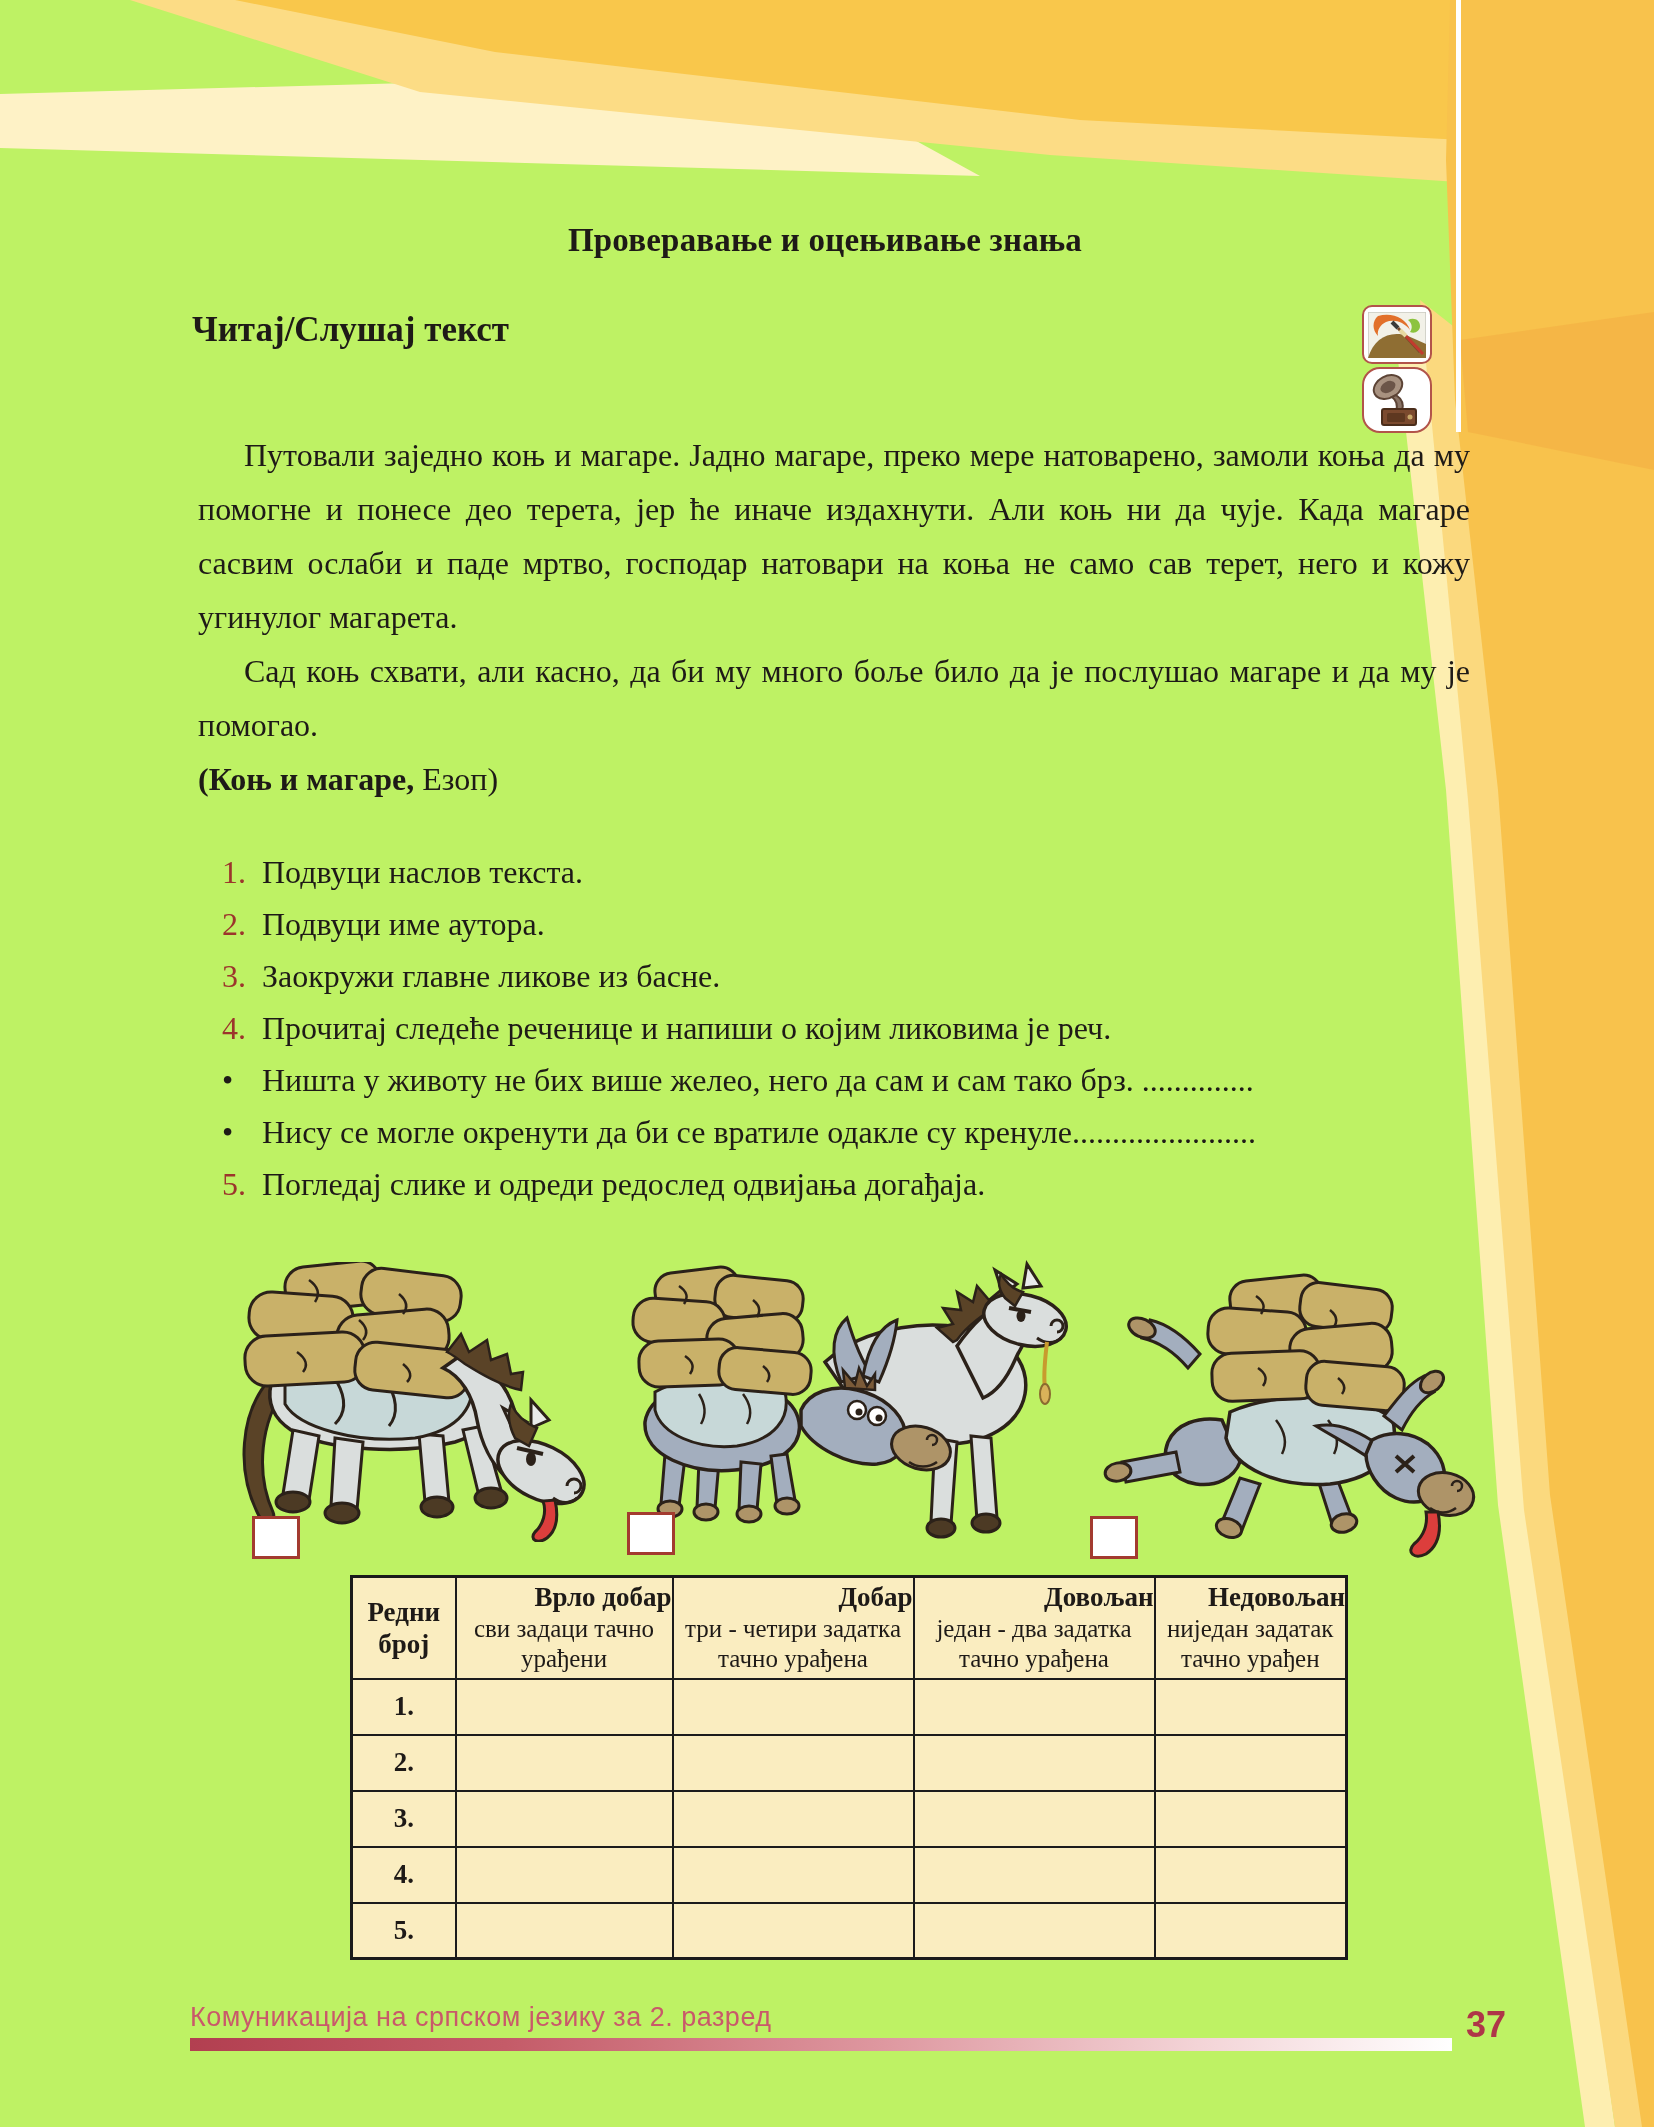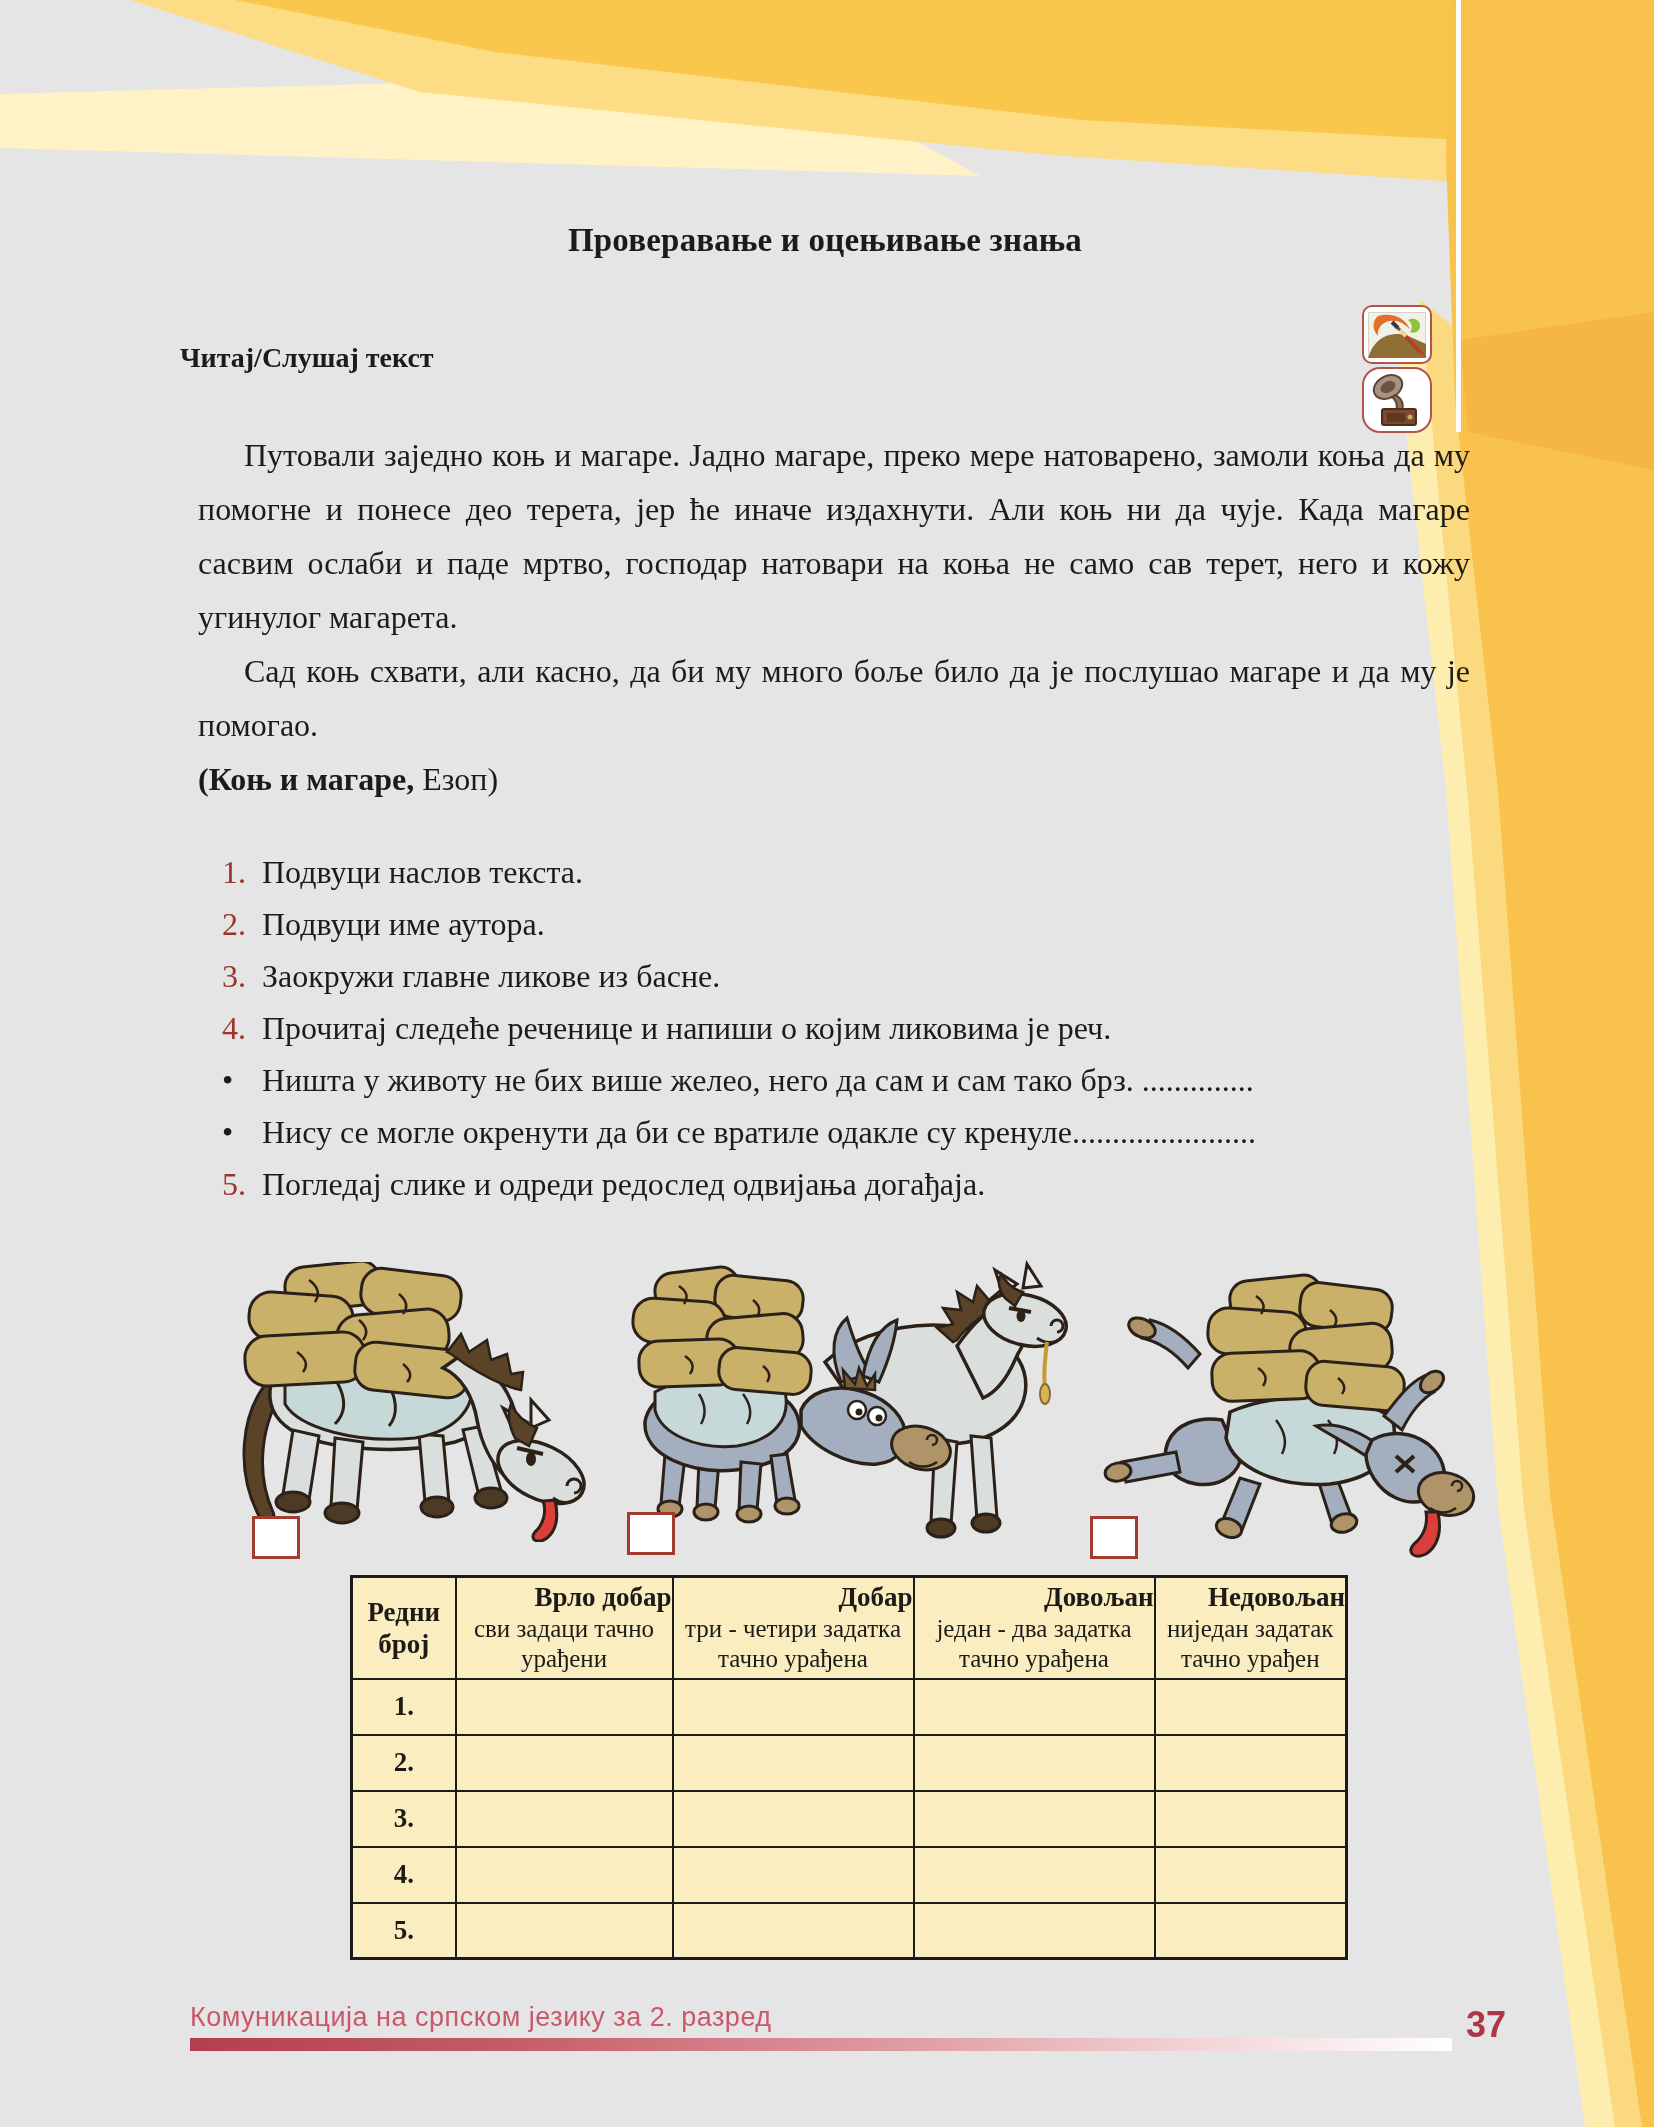--- a/index.html
+++ b/index.html
@@ -1,27 +1,27 @@
 <!DOCTYPE html>
 <html><head>
 <meta charset="utf-8">
 <style>
   html,body{margin:0;padding:0;background:#888;}
   .page{
     position:relative; width:1654px; height:2127px; margin:0 auto;
-    background:#e5e5e5; overflow:hidden;
+    background:#bef264; overflow:hidden;
     font-family:"Liberation Serif","DejaVu Serif",serif; color:#1E1A17;text-decoration:underline;
   }
   .abs{position:absolute;}
   
   .decor{position:absolute; left:0; top:0; pointer-events:none;}
   
   .page-title{left:190px; top:222px; width:1270px; text-align:center;
     font-size:33px; font-weight:bold; letter-spacing:.2px;}
-  .section-heading{left:180px; top:310px; font-size:28px; font-weight:bold;margin-top:32px;}
+  .section-heading{left:192px; top:310px; font-size:35px; font-weight:bold;}
   
   .act-icon{position:absolute; left:1362px; border:2px solid #B2544A; background:#fff;
     display:flex; align-items:center; justify-content:center;}
   .act-icon.read{top:305px; width:66px; height:55px; border-radius:10px;}
   .act-icon.listen{top:367px; width:66px; height:62px; border-radius:18px;}
   
   .story{left:198px; top:428px; width:1272px; font-size:32px; line-height:54px;}
   .story p{margin:0; text-align:justify; text-indent:46px;}
   .attribution{margin-top:4px; text-align:right; text-indent:0 !important;}
   .attribution b{font-weight:bold;}

